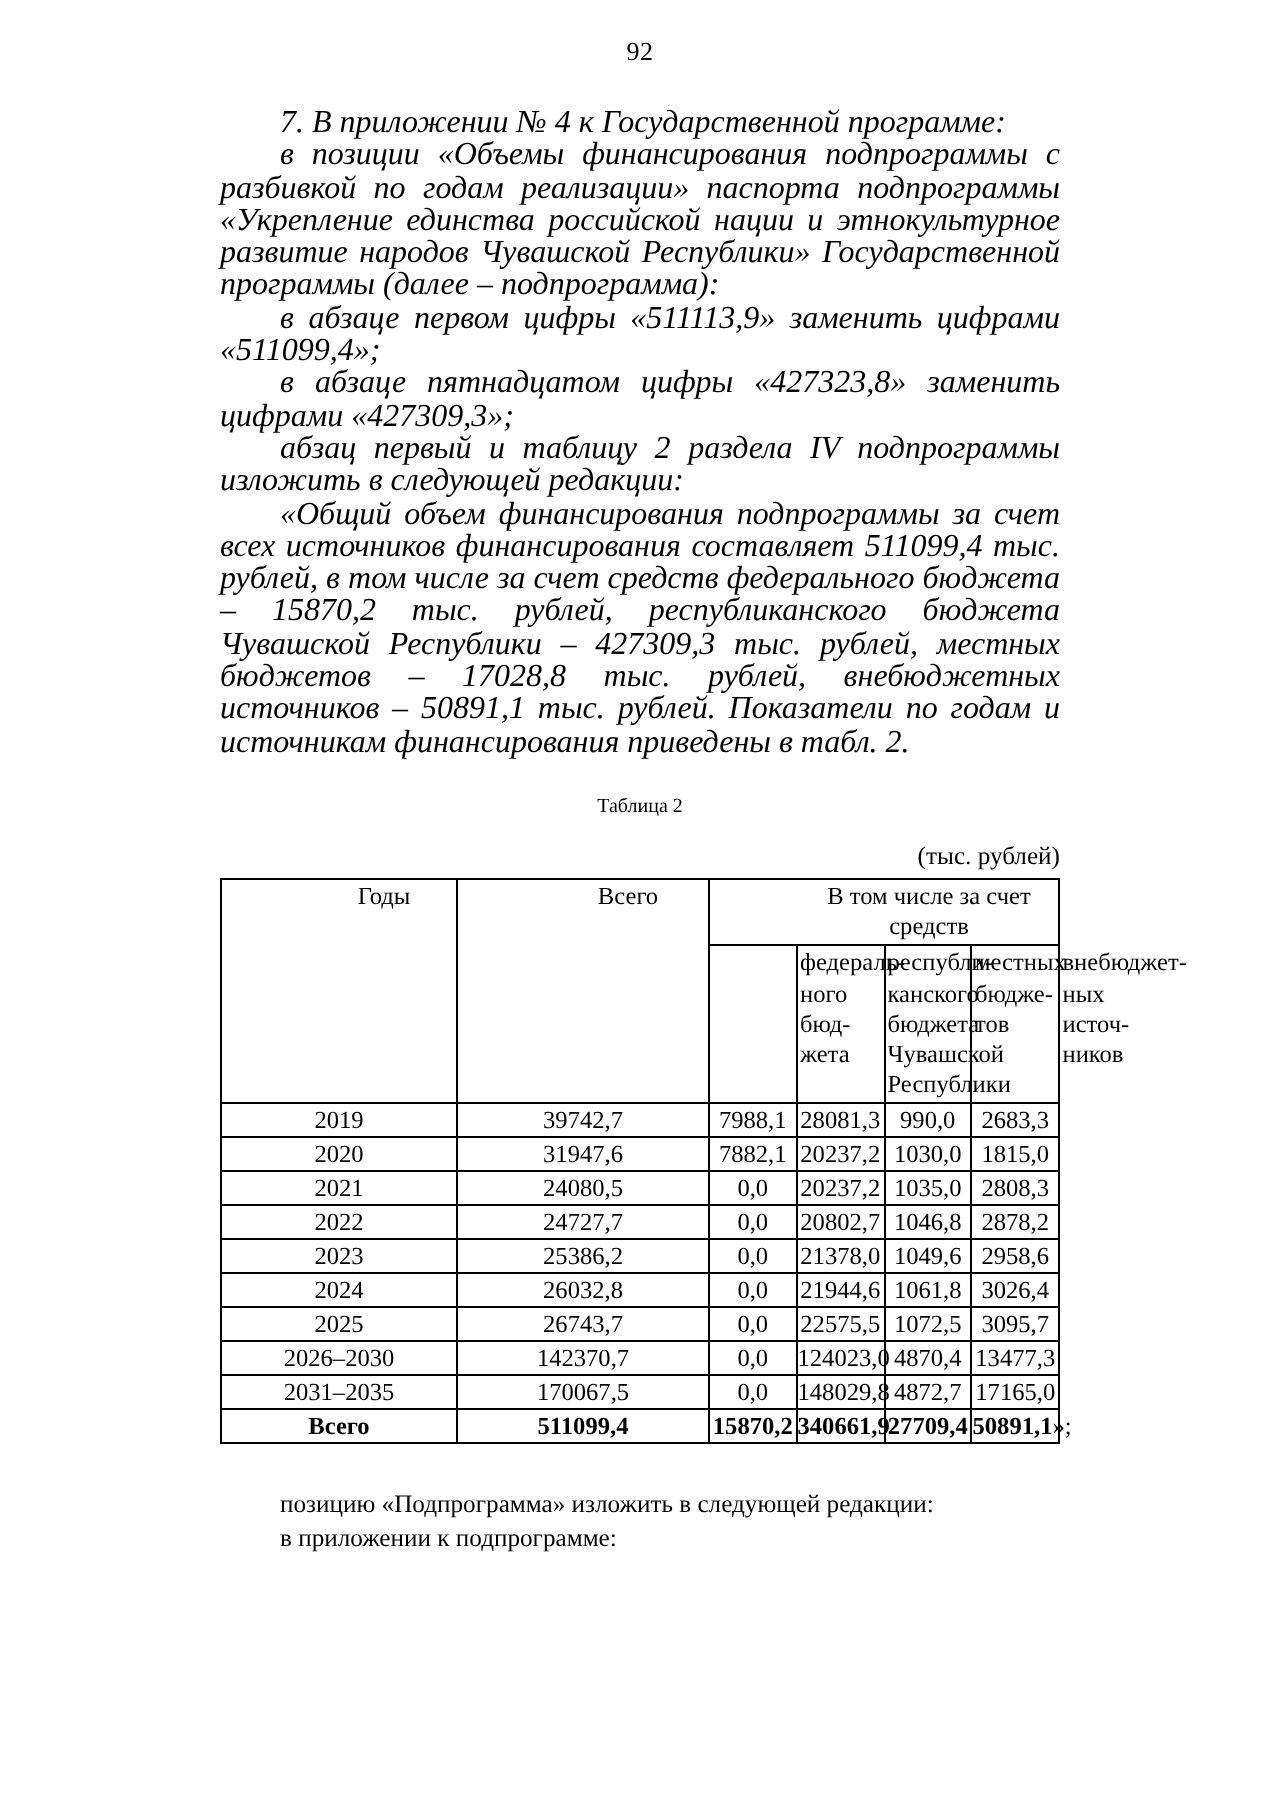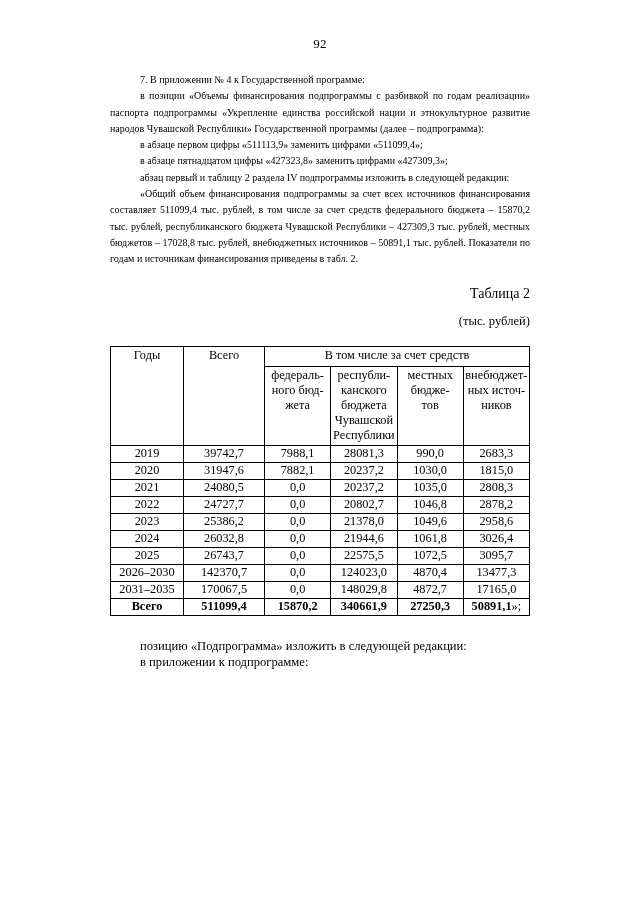--- a/index.html
+++ b/index.html
@@ -18,68 +18,70 @@
   .page {
     position: absolute;
     left: 0; top: 0;
     width: 640px;
     height: 905px;
     background: #ffffff;
   }
   .content {
     position: absolute;
     left: 110px;
-    top: 36px;
+    top: 18px;
     width: 420px;
   }
   .page-number {
     text-align: center;
     font-size: 13px;
     margin-bottom: 20px;
     letter-spacing: 0.2px;
   }
   p.para {
     margin: 0;
-    font-size: 10px;
+    font-size: 16px;
     line-height: 16.3px;
     text-align: justify;
     text-indent: 30px;
     hyphens: manual;
+    font-style: italic;
   }
 
   
   .table-label {
-    font-size: 14px;
-    text-align: right;
+    font-size: 10px;
+    text-align: center;
     margin-top: 18px;
   }
   .units-label {
     font-size: 12.6px;
     text-align: right;
     margin-top: 12px;
-    margin-bottom: 17px;
+    margin-bottom: 3px;
   }
 
   table.fin {
     border-collapse: collapse;
     width: 420px;
     font-size: 12.3px;
     table-layout: fixed;
   }
   table.fin th, table.fin td {
     border: 1px solid #000000;
     padding: 0;
     text-align: center;
     vertical-align: top;
     line-height: 15.2px;
     font-weight: normal;
   }
   table.fin th {
     padding-top: 1px;
     padding-bottom: 1px;
+    padding-left: 45px;
   }
   table.fin td {
     height: 16px;
     vertical-align: middle;
   }
   table.fin tr.total td {
     font-weight: bold;
   }
   .col-years { width: 72px; }
   .col-total { width: 80px; }
@@ -232,21 +234,21 @@
             <td>0,0</td>
             <td>148029,8</td>
             <td>4872,7</td>
             <td>17165,0</td>
           </tr>
           <tr class="total">
             <td>Всего</td>
             <td>511099,4</td>
             <td>15870,2</td>
             <td>340661,9</td>
-            <td>27250,3</td>
+            <td>27709,4</td>
             <td><span>50891,1</span><span class="tail-mark">»;</span></td>
           </tr>
         </tbody>
     </table>
 
     <div class="after-table">
       <p>позицию «Подпрограмма» изложить в следующей редакции:</p>
       <p>в приложении к подпрограмме:</p>
     </div>
 

